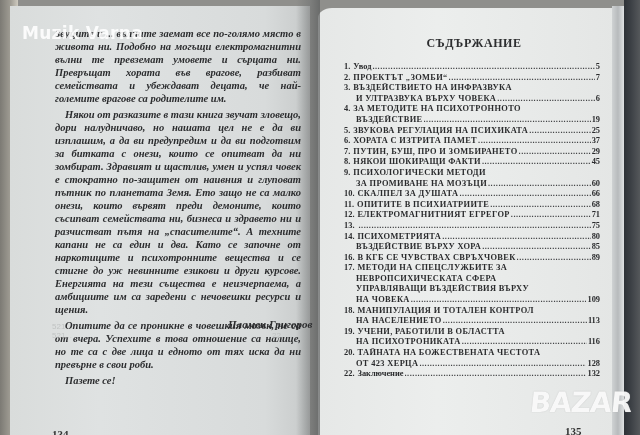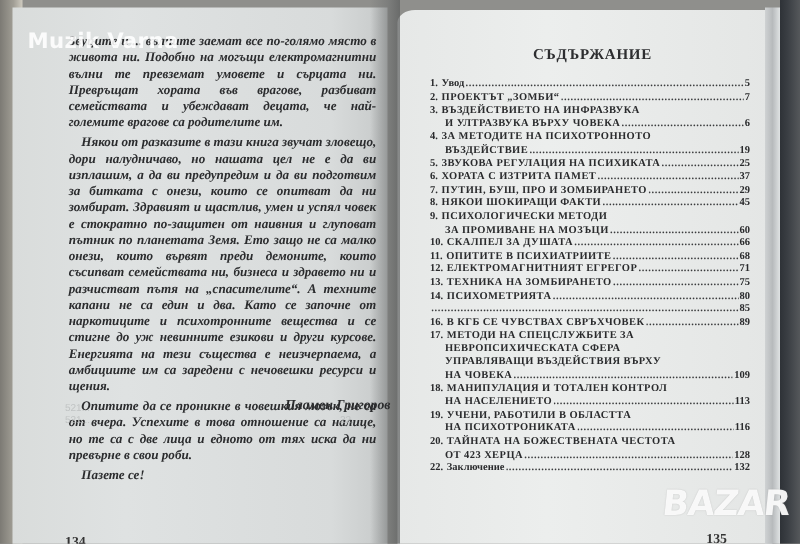--- a/index.html
+++ b/index.html
@@ -197,31 +197,31 @@
       <span class="pg">68</span>
     </div>
     <div class="toc-row">
       <span class="num">12.</span>
       <span class="lbl">ЕЛЕКТРОМАГНИТНИЯТ ЕГРЕГОР</span>
       <span class="dots"></span>
       <span class="pg">71</span>
     </div>
     <div class="toc-row">
       <span class="num">13.</span>
-      <span class="lbl">ТЕХНИКА НА ЗОМБИРАНЕТО</span>
       <span class="dots"></span>
       <span class="pg">75</span>
     </div>
     <div class="toc-row">
       <span class="num">14.</span>
       <span class="lbl">ПСИХОМЕТРИЯТА</span>
       <span class="dots"></span>
       <span class="pg">80</span>
     </div>
     <div class="toc-row">
+      <span class="cont">ВЪЗДЕЙСТВИЕ ВЪРХУ ХОРА</span>
       <span class="dots"></span>
       <span class="pg">85</span>
     </div>
     <div class="toc-row">
       <span class="num">16.</span>
       <span class="lbl">В КГБ СЕ ЧУВСТВАХ СВРЪХЧОВЕК</span>
       <span class="dots"></span>
       <span class="pg">89</span>
     </div>
     <div class="toc-row">

